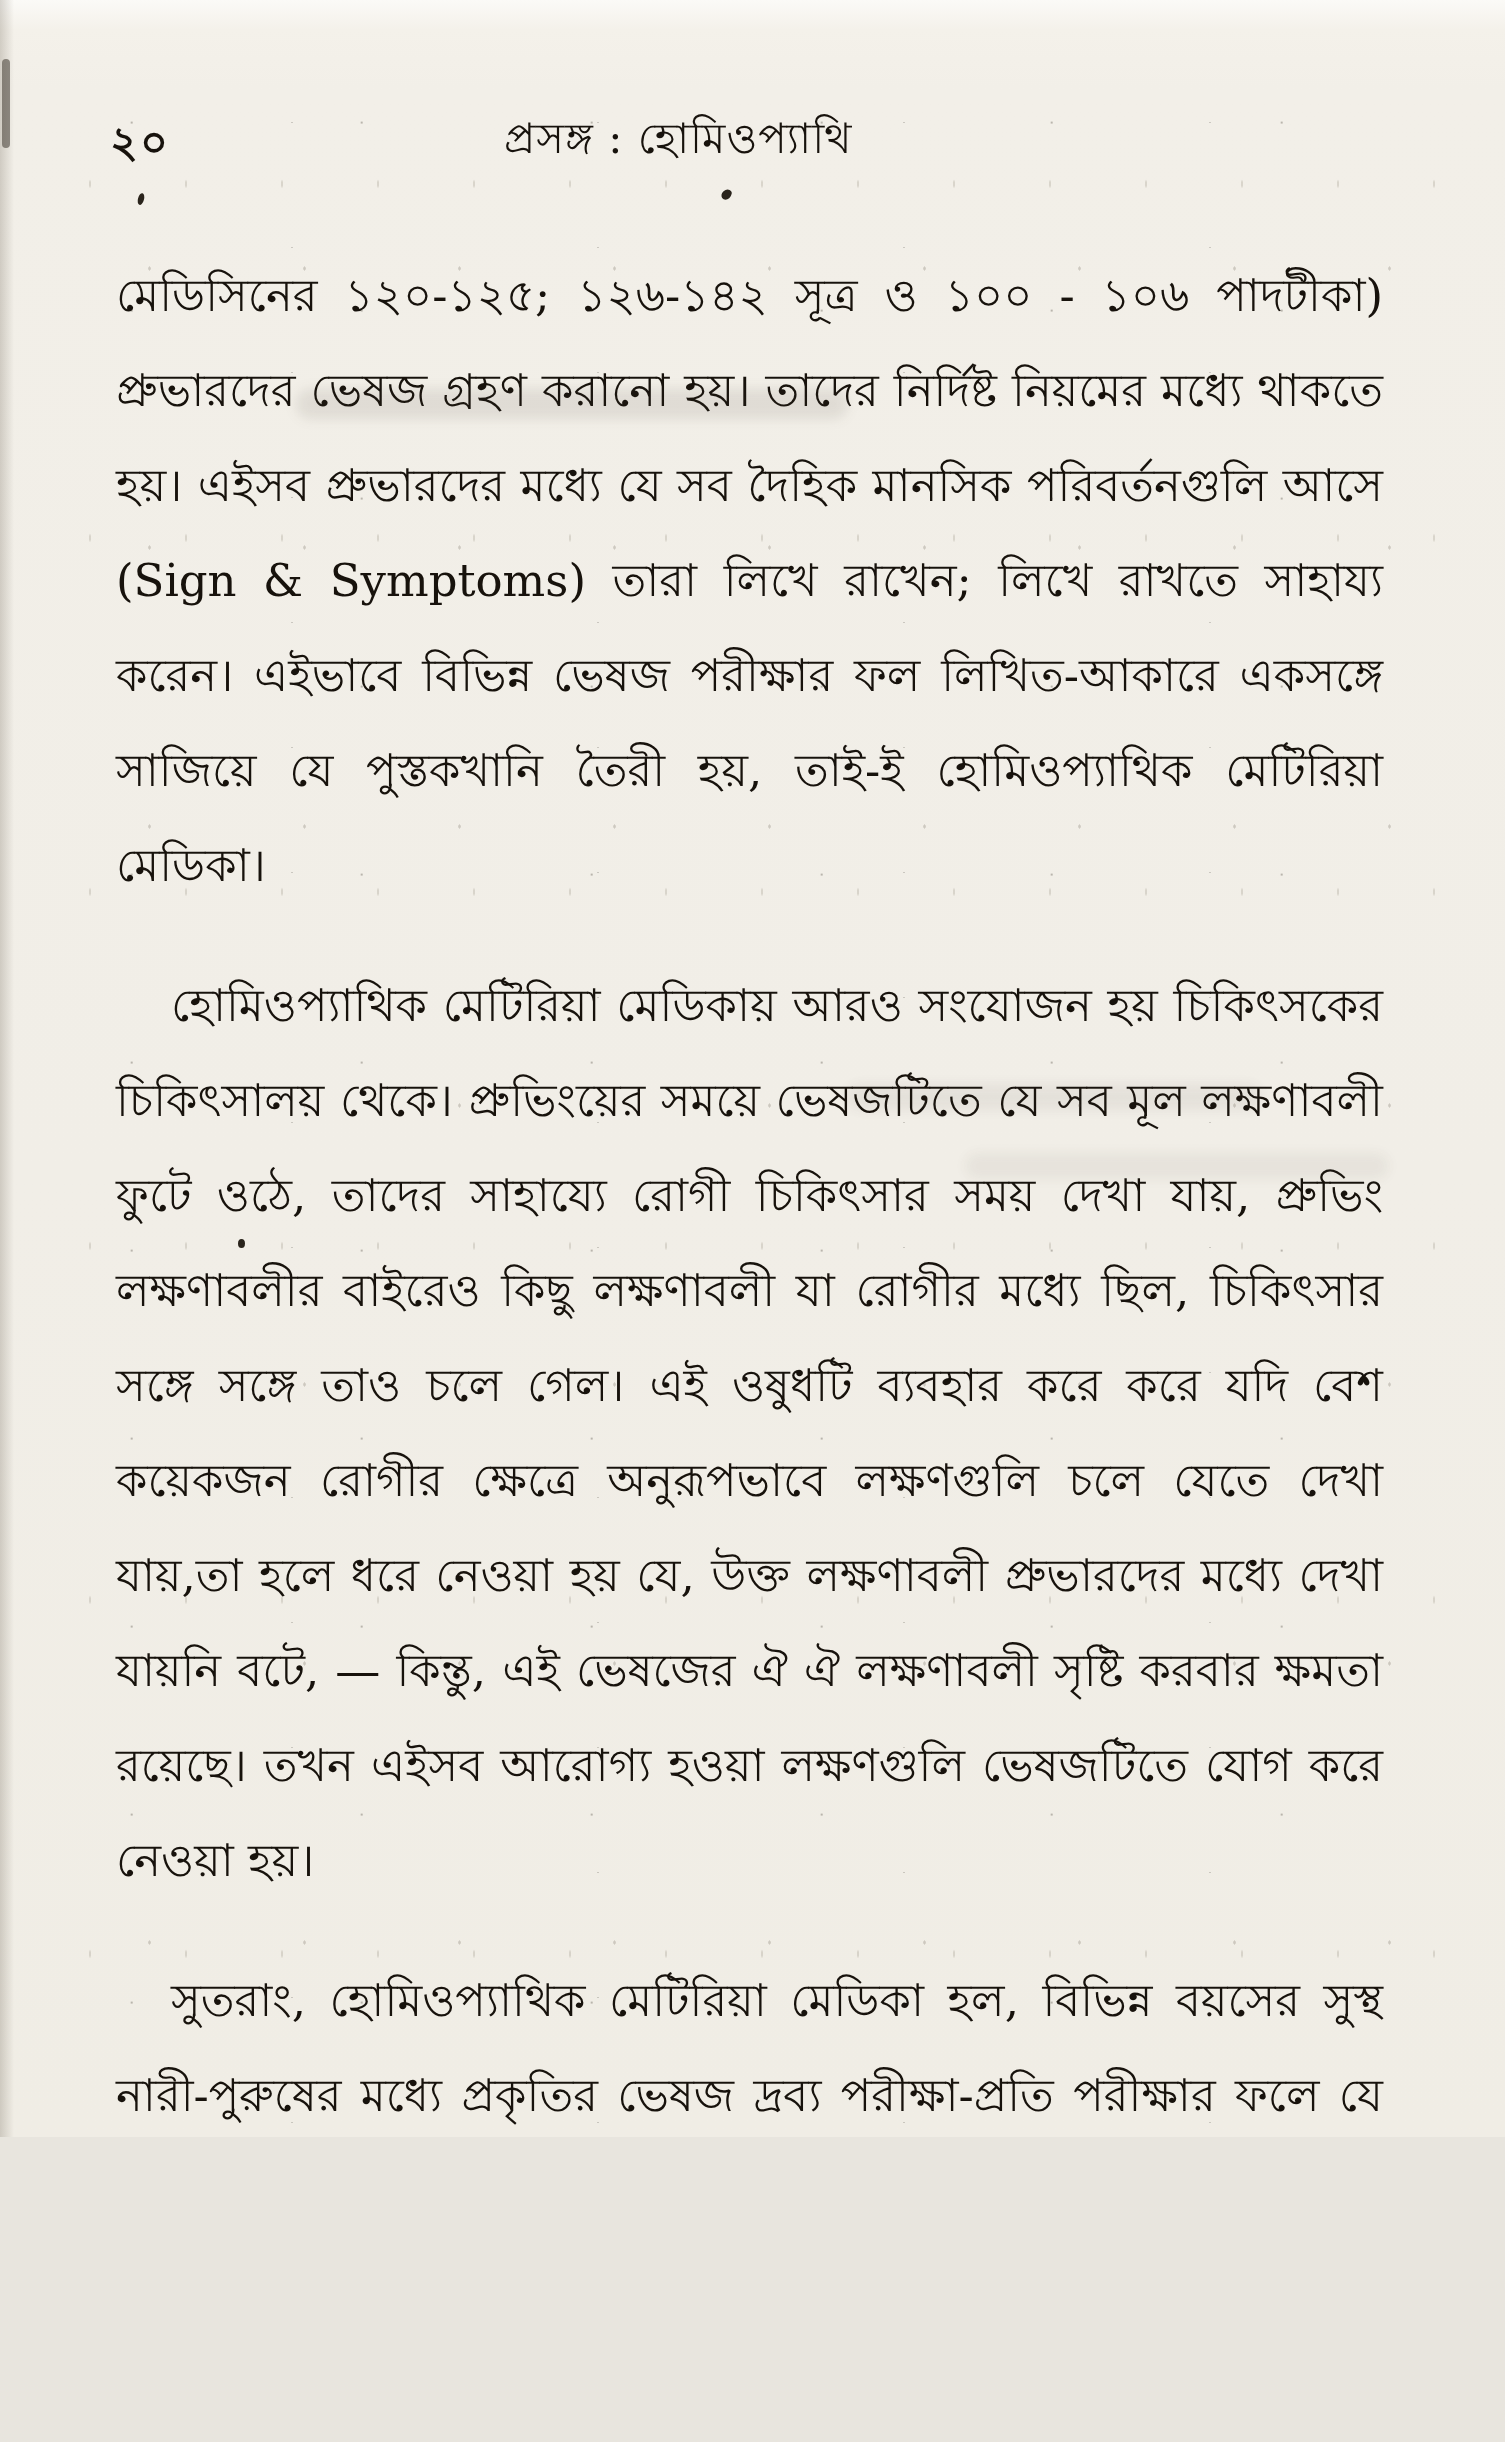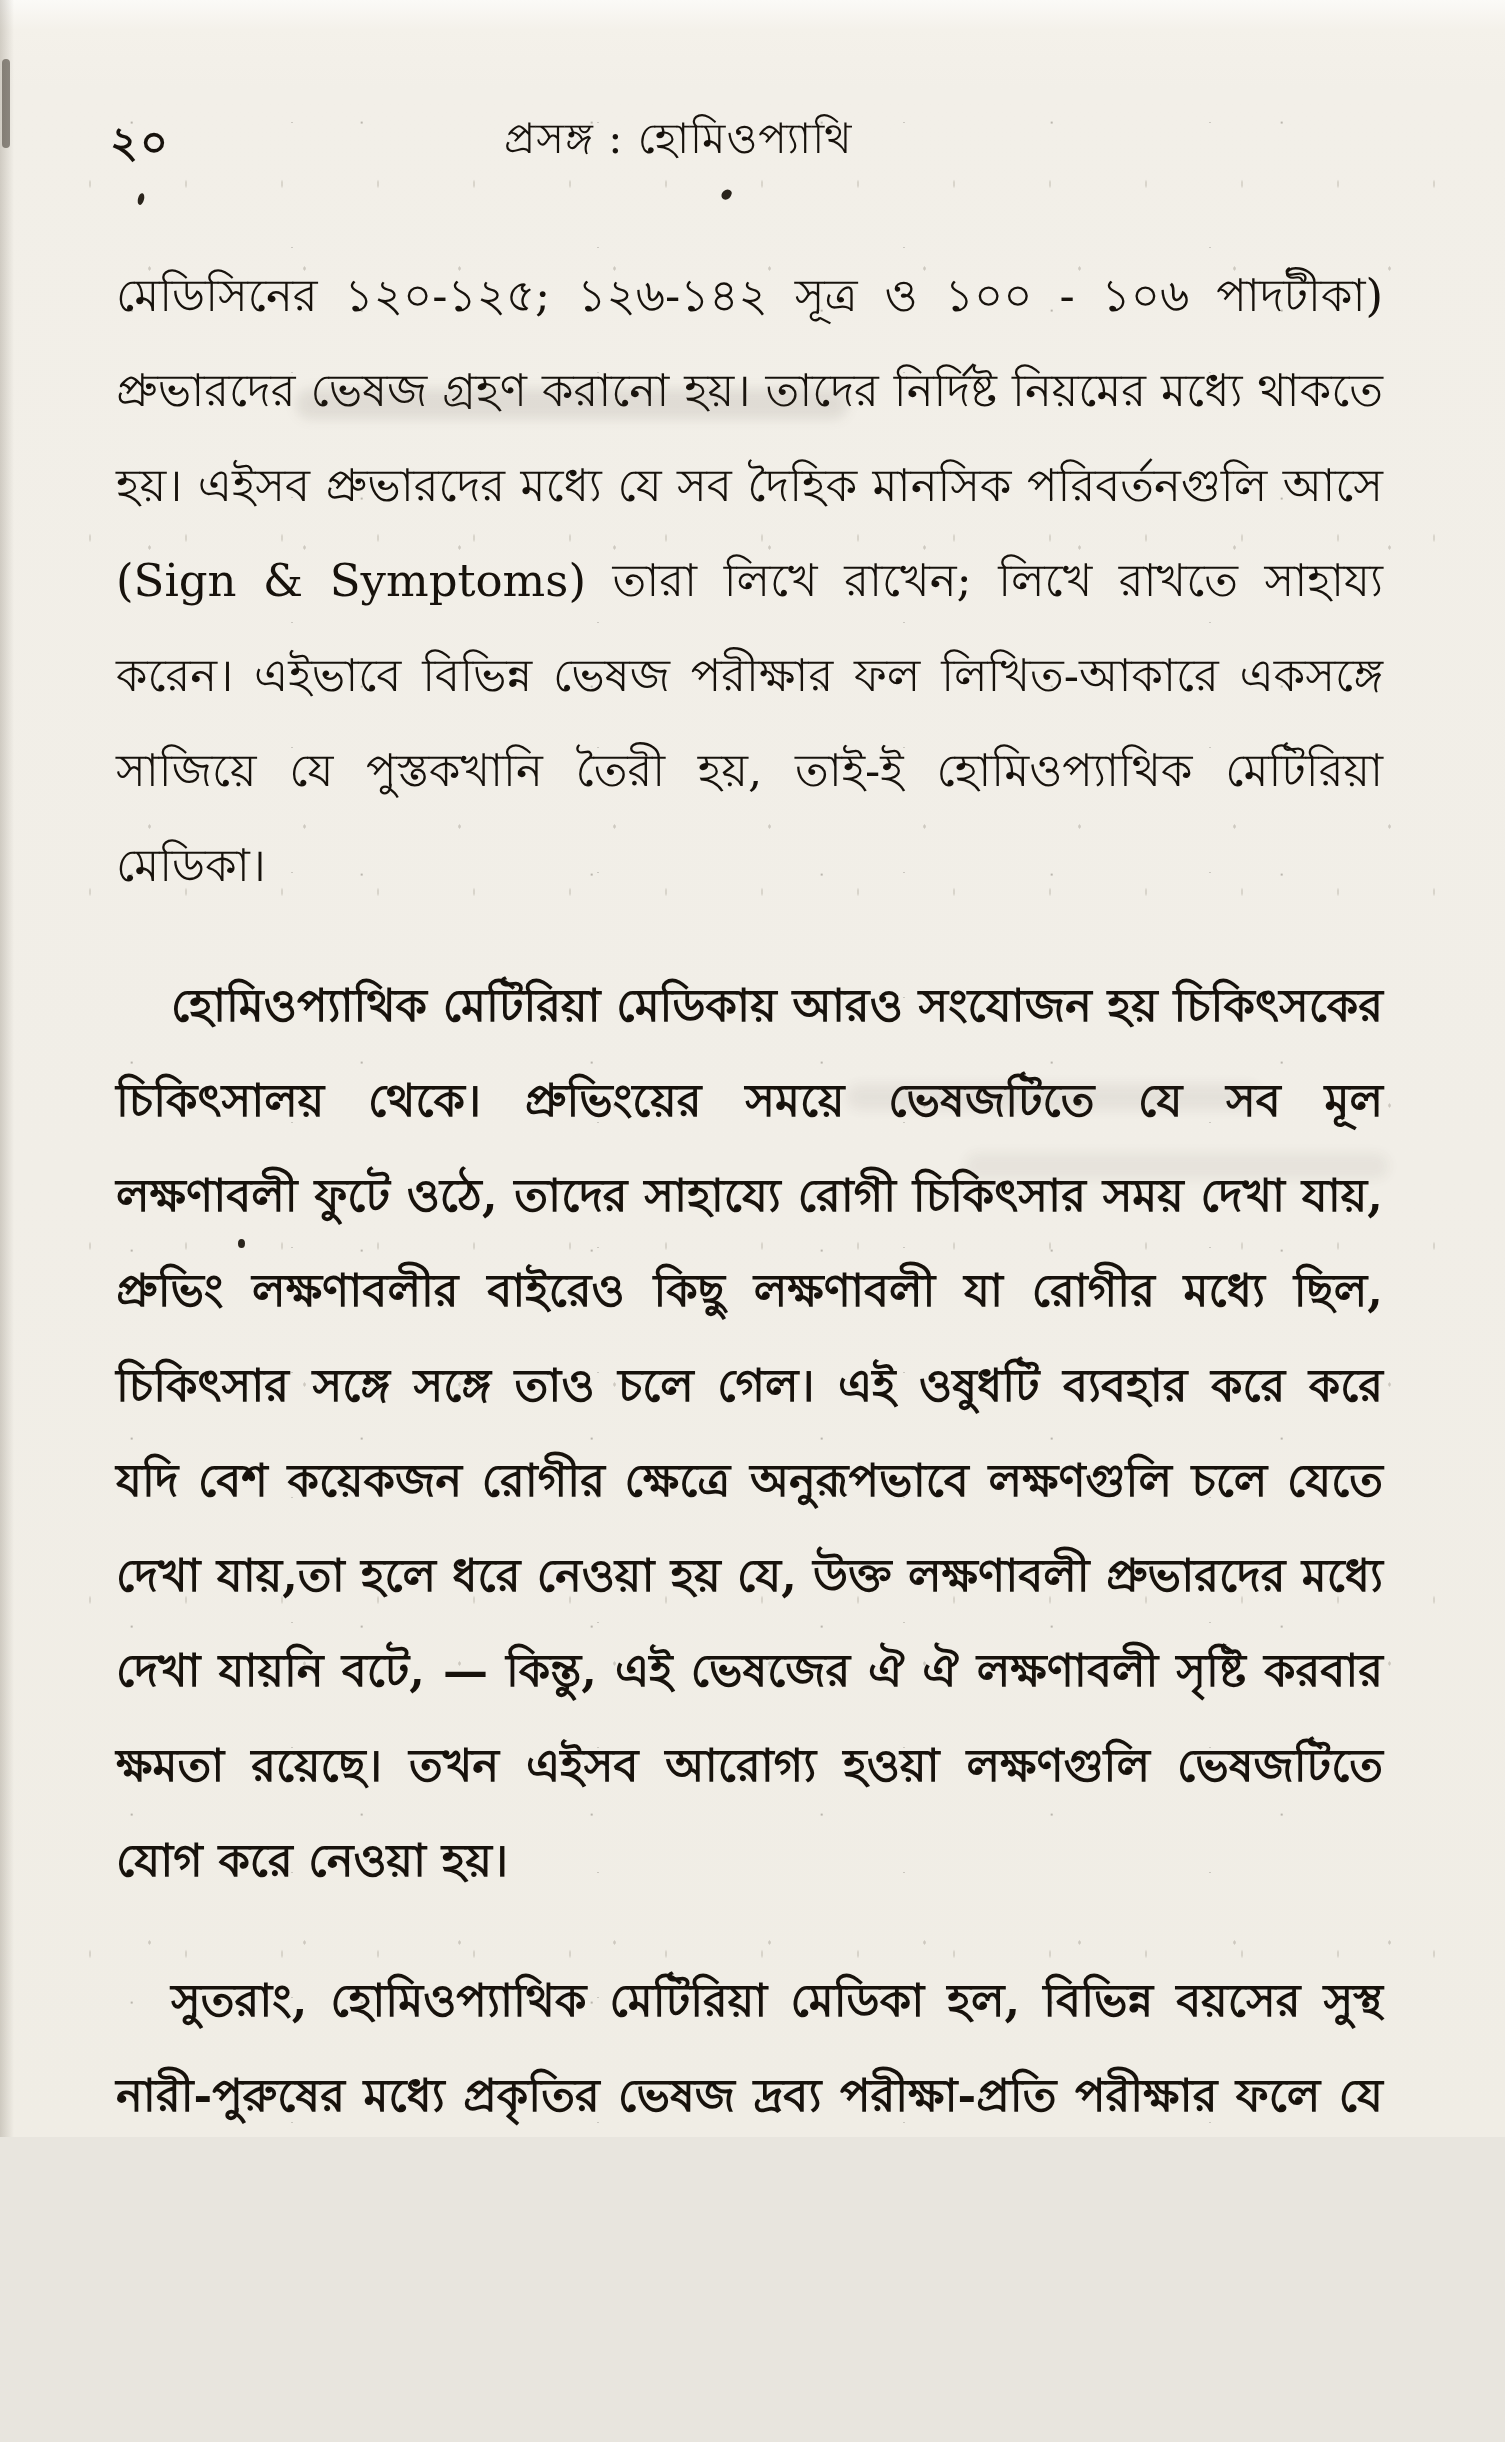--- a/index.html
+++ b/index.html
@@ -41,21 +41,21 @@
     font-size:42px;font-weight:normal;letter-spacing:1px;
     white-space:nowrap;
   }
   .body-text{
     position:absolute;left:116px;top:248px;width:1277px;
     font-size:45px;line-height:95px;
     text-align:justify;text-justify:inter-word;
     font-weight:500;
   }
   .body-text p{margin:0 10px 45px 0;}
-  .body-text p.indent{text-indent:55px;font-weight:bold;}
+  .body-text p.indent{text-indent:55px;}
   .body-text p:last-child{margin-bottom:0;}
   
   .smudge{
     position:absolute;pointer-events:none;
     background:rgba(70,62,48,.10);
     border-radius:17.7px;filter:blur(5.9px);
   }
   .sm1{left:296px;top:389px;width:552px;height:29.6px;}
   .sm2{left:847px;top:1084px;width:414px;height:25.6px;opacity:.7;}
   .sm3{left:148px;top:2216px;width:749px;height:29.6px;}

